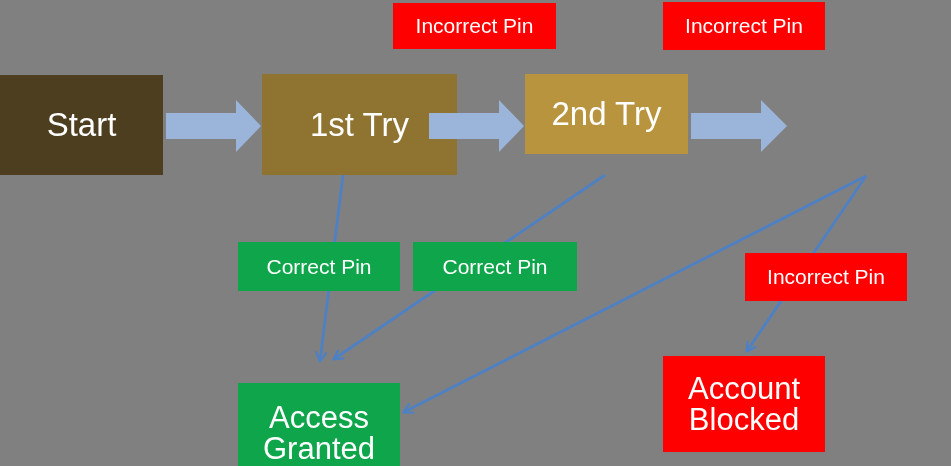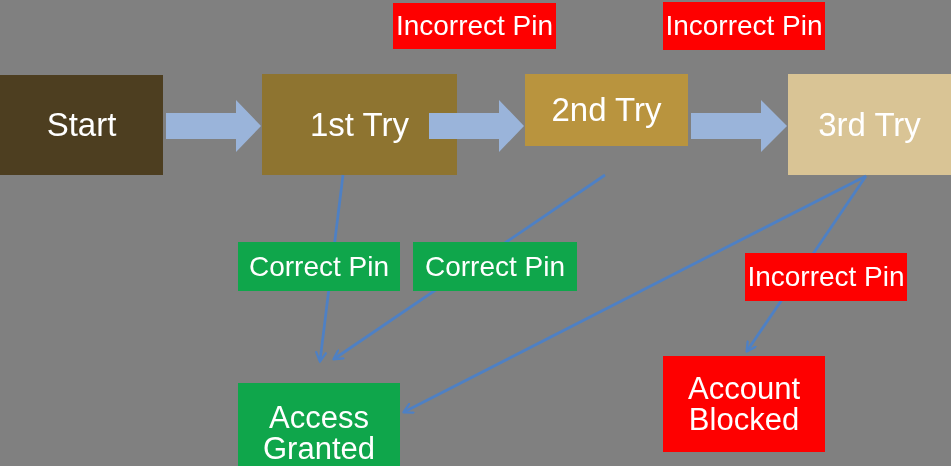--- a/index.html
+++ b/index.html
@@ -16,27 +16,27 @@
     position: absolute;
     display: flex;
     align-items: center;
     justify-content: center;
     text-align: center;
     box-sizing: border-box;
     z-index: 1;
   }
   .node-big { font-size: 33px; }
   .node-small { font-size: 31px; margin-top: 20px; }
-  .edge-label { font-size: 28px; z-index: 3; }
+  .edge-label { font-size: 21px; z-index: 3; }
   .wrap-narrow { width: 130px; line-height: 31px; }
 
   
   .n-start   { left: 0px;   top: 75px; width: 163px; height: 100px; background: #4d3e20; }
   .n-try1    { left: 262px; top: 74px; width: 195px; height: 101px; background: #8e7430; }
-  .n-try2    { left: 525px; top: 74px; width: 163px; height: 72px; background: #b9943e; }
+  .n-try2    { left: 525px; top: 74px; width: 163px; height: 80px; background: #b9943e; }
   .n-try3    { left: 788px; top: 74px; width: 163px; height: 101px; background: #d9c495; }
   
   .n-access  { left: 238px; top: 363px; width: 162px; height: 100px; background: #0fa64b; }
   .n-blocked { left: 663px; top: 336px; width: 162px; height: 96px;  background: #fe0000; }
   
   .l-ip1 { left: 393px; top: 3px;   width: 163px; height: 46px; background: #fe0000; }
   .l-ip2 { left: 663px; top: 2px;   width: 162px; height: 48px; background: #fe0000; }
   .l-ip3 { left: 745px; top: 253px; width: 162px; height: 48px; background: #fe0000; }
   .l-cp1 { left: 238px; top: 242px; width: 162px; height: 49px; background: #0fa64b; }
   .l-cp2 { left: 413px; top: 242px; width: 164px; height: 49px; background: #0fa64b; }
@@ -56,23 +56,20 @@
 <div class="canvas">
 
   <div class="box node-big n-start">
     <span>Start</span>
   </div>
   <div class="box node-big n-try1">
     <span>1st Try</span>
   </div>
   <div class="box node-big n-try2">
     <span>2nd Try</span>
-  </div>
-  <div class="box node-big n-try3">
-    <span>3rd Try</span>
   </div>
 
   <div class="box node-small n-access">
     <span class="wrap-narrow">Access Granted</span>
   </div>
   <div class="box node-small n-blocked">
     <span class="wrap-narrow">Account Blocked</span>
   </div>
 
   <svg class="connector-layer" viewBox="0 0 951 466">

